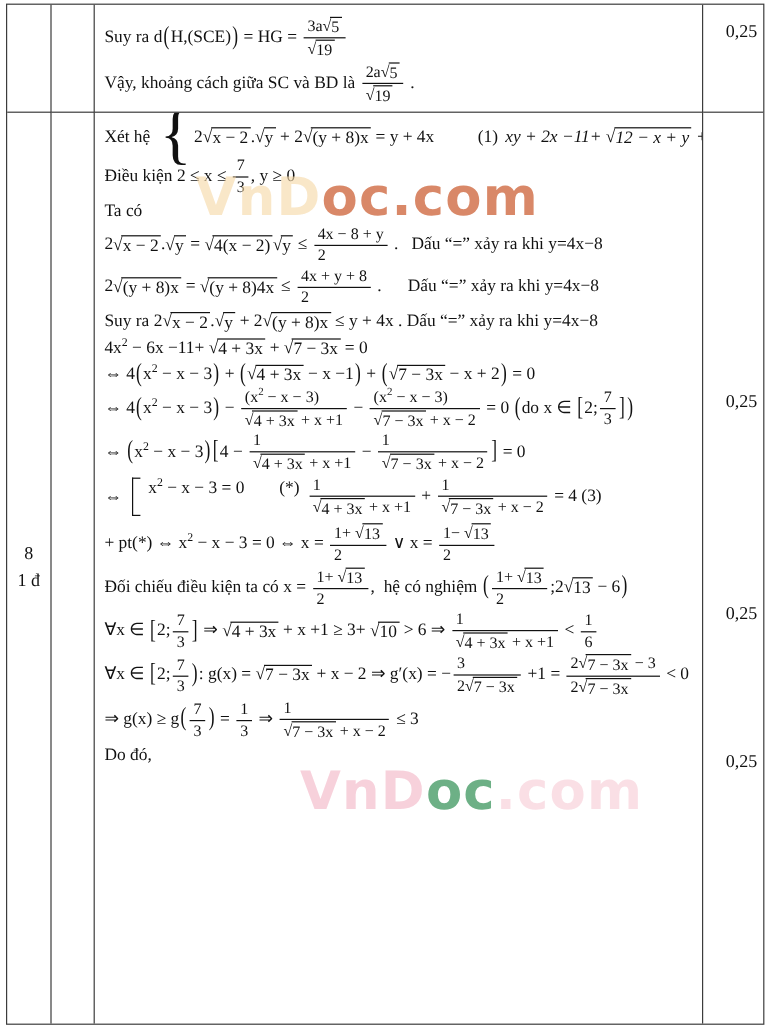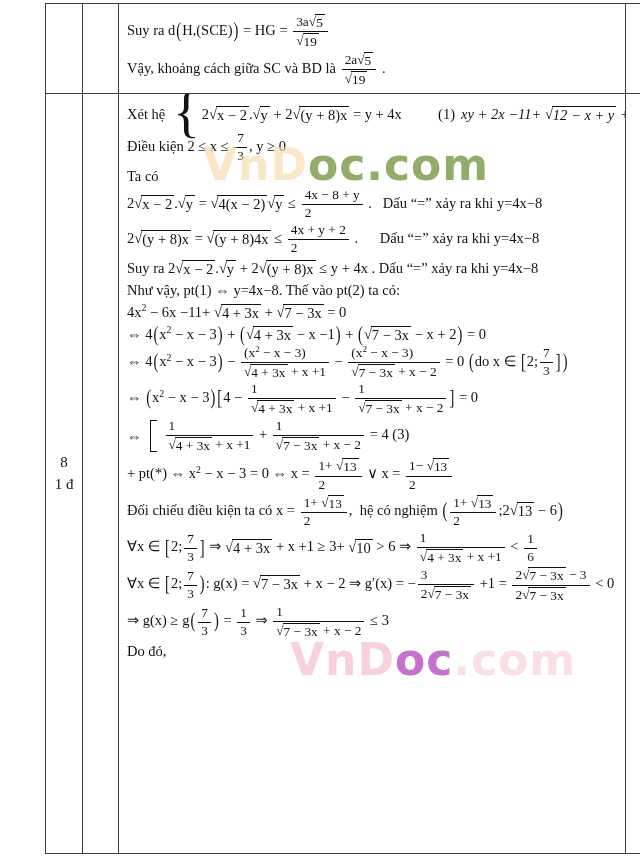--- a/index.html
+++ b/index.html
@@ -1,17 +1,17 @@
 <!DOCTYPE html>
 <html><head>
 <meta charset="utf-8">
 <style>
   * { margin:0; padding:0; box-sizing:border-box; }
   html,body { width:640px; height:859px; background:#ffffff; overflow:hidden; }
-  .page { position:relative; width:504px; height:859px; background:#fff; font-family:"Liberation Serif", serif; color:#111;margin-left:40px; }
+  .page { position:relative; width:504px; height:859px; background:#fff; font-family:"Liberation Serif", serif; color:#111; }
 
   .tbl { position:absolute; left:5px; top:3px; width:632px; height:851px;
          border:1.6px solid #3c3c3c; display:grid;
          grid-template-columns:37px 36px 1fr 50px; grid-template-rows:90px 1fr; }
   .cell { overflow:hidden; }
   .bR { border-right:1.4px solid #3c3c3c; }
   .bB { border-bottom:1.4px solid #3c3c3c; }
 
   .qcell { display:flex; flex-direction:column; align-items:center; justify-content:center;
            font-size:15px; line-height:1.45; }
@@ -70,44 +70,44 @@
           <span class="sys-intro mline">Xét hệ </span>
           <span class="brace">{</span>
           <span class="sys-col">
             <div class="sys-eq mline" style="margin: 0px;">2<span class="sq"><span class="rad">√</span><span class="bar">x − 2</span></span>.<span class="sq"><span class="rad">√</span><span class="bar">y</span></span> + 2<span class="sq"><span class="rad">√</span><span class="bar">(y + 8)x</span></span> = y + 4x          (1)</div>
             <div class="sys-eq mline" style="margin: 0px; font-style: italic;">xy + 2x −11+ <span class="sq"><span class="rad">√</span><span class="bar">12 − x + y</span></span> + <span class="sq"><span class="rad">√</span><span class="bar">7 − 3x</span></span> = 0 (2)</div>
           </span>
         </div>
         <div class="mline">Điều kiện 2 ≤ x ≤ <span class="frac"><span class="num">7</span><span class="den">3</span></span>, y ≥ 0</div>
         <div class="mline">Ta có</div>
         <div class="mline">2<span class="sq"><span class="rad">√</span><span class="bar">x − 2</span></span>.<span class="sq"><span class="rad">√</span><span class="bar">y</span></span> = <span class="sq"><span class="rad">√</span><span class="bar">4(x − 2)</span></span><span class="sq"><span class="rad">√</span><span class="bar">y</span></span> ≤ <span class="frac"><span class="num">4x − 8 + y</span><span class="den">2</span></span> .   Dấu “=” xảy ra khi y=4x−8</div>
-        <div class="mline">2<span class="sq"><span class="rad">√</span><span class="bar">(y + 8)x</span></span> = <span class="sq"><span class="rad">√</span><span class="bar">(y + 8)4x</span></span> ≤ <span class="frac"><span class="num">4x + y + 2</span><span class="den">2</span></span> .      Dấu “=” xảy ra khi y=4x−8</div>
+        <div class="mline">2<span class="sq"><span class="rad">√</span><span class="bar">(y + 8)x</span></span> = <span class="sq"><span class="rad">√</span><span class="bar">(y + 8)4x</span></span> ≤ <span class="frac"><span class="num">4x + y + 8</span><span class="den">2</span></span> .      Dấu “=” xảy ra khi y=4x−8</div>
         <div class="mline">Suy ra 2<span class="sq"><span class="rad">√</span><span class="bar">x − 2</span></span>.<span class="sq"><span class="rad">√</span><span class="bar">y</span></span> + 2<span class="sq"><span class="rad">√</span><span class="bar">(y + 8)x</span></span> ≤ y + 4x . Dấu “=” xảy ra khi y=4x−8</div>
-        <div class="mline">Như vậy, pt(1) ⇔ y=4x−8. Thế vào pt(2) ta có:</div>
         <div class="mline">4x<sup class="sup">2</sup> − 6x −11+ <span class="sq"><span class="rad">√</span><span class="bar">4 + 3x</span></span> + <span class="sq"><span class="rad">√</span><span class="bar">7 − 3x</span></span> = 0</div>
         <div class="mline">⇔ 4<span class="tall">(</span>x<sup class="sup">2</sup> − x − 3<span class="tall">)</span> + <span class="tall">(</span><span class="sq"><span class="rad">√</span><span class="bar">4 + 3x</span></span> − x −1<span class="tall">)</span> + <span class="tall">(</span><span class="sq"><span class="rad">√</span><span class="bar">7 − 3x</span></span> − x + 2<span class="tall">)</span> = 0</div>
         <div class="mline">⇔ 4<span class="tall">(</span>x<sup class="sup">2</sup> − x − 3<span class="tall">)</span> − <span class="frac"><span class="num">(x<sup class="sup">2</sup> − x − 3)</span><span class="den"><span class="sq"><span class="rad">√</span><span class="bar">4 + 3x</span></span> + x +1</span></span> − <span class="frac"><span class="num">(x<sup class="sup">2</sup> − x − 3)</span><span class="den"><span class="sq"><span class="rad">√</span><span class="bar">7 − 3x</span></span> + x − 2</span></span> = 0 <span class="tall">(</span>do x ∈ <span class="tall">[</span>2;<span class="frac"><span class="num">7</span><span class="den">3</span></span><span class="tall">]</span><span class="tall">)</span></div>
         <div class="mline">⇔ <span class="tall">(</span>x<sup class="sup">2</sup> − x − 3<span class="tall">)</span><span class="tall">[</span>4 − <span class="frac"><span class="num">1</span><span class="den"><span class="sq"><span class="rad">√</span><span class="bar">4 + 3x</span></span> + x +1</span></span> − <span class="frac"><span class="num">1</span><span class="den"><span class="sq"><span class="rad">√</span><span class="bar">7 − 3x</span></span> + x − 2</span></span><span class="tall">]</span> = 0</div>
         <div class="orcases">
           <span class="or-pre mline">⇔</span>
           <span class="sqbracket"></span>
           <span class="sys-col">
+            <div class="sys-eq mline" style="margin: 0px;">x<sup class="sup">2</sup> − x − 3 = 0        (*)</div>
             <div class="sys-eq mline" style="margin: 0px;"><span class="frac"><span class="num">1</span><span class="den"><span class="sq"><span class="rad">√</span><span class="bar">4 + 3x</span></span> + x +1</span></span> + <span class="frac"><span class="num">1</span><span class="den"><span class="sq"><span class="rad">√</span><span class="bar">7 − 3x</span></span> + x − 2</span></span> = 4 (3)</div>
           </span>
         </div>
         <div class="mline">+ pt(*) ⇔ x<sup class="sup">2</sup> − x − 3 = 0 ⇔ x = <span class="frac"><span class="num">1+ <span class="sq"><span class="rad">√</span><span class="bar">13</span></span></span><span class="den">2</span></span> ∨ x = <span class="frac"><span class="num">1− <span class="sq"><span class="rad">√</span><span class="bar">13</span></span></span><span class="den">2</span></span></div>
         <div class="mline">Đối chiếu điều kiện ta có x = <span class="frac"><span class="num">1+ <span class="sq"><span class="rad">√</span><span class="bar">13</span></span></span><span class="den">2</span></span>,  hệ có nghiệm <span class="tall">(</span><span class="frac"><span class="num">1+ <span class="sq"><span class="rad">√</span><span class="bar">13</span></span></span><span class="den">2</span></span>;2<span class="sq"><span class="rad">√</span><span class="bar">13</span></span> − 6<span class="tall">)</span></div>
         <div class="mline">∀x ∈ <span class="tall">[</span>2;<span class="frac"><span class="num">7</span><span class="den">3</span></span><span class="tall">]</span> ⇒ <span class="sq"><span class="rad">√</span><span class="bar">4 + 3x</span></span> + x +1 ≥ 3+ <span class="sq"><span class="rad">√</span><span class="bar">10</span></span> &gt; 6 ⇒ <span class="frac"><span class="num">1</span><span class="den"><span class="sq"><span class="rad">√</span><span class="bar">4 + 3x</span></span> + x +1</span></span> &lt; <span class="frac"><span class="num">1</span><span class="den">6</span></span></div>
         <div class="mline">∀x ∈ <span class="tall">[</span>2;<span class="frac"><span class="num">7</span><span class="den">3</span></span><span class="tall">)</span>: g(x) = <span class="sq"><span class="rad">√</span><span class="bar">7 − 3x</span></span> + x − 2 ⇒ g′(x) = −<span class="frac"><span class="num">3</span><span class="den">2<span class="sq"><span class="rad">√</span><span class="bar">7 − 3x</span></span></span></span> +1 = <span class="frac"><span class="num">2<span class="sq"><span class="rad">√</span><span class="bar">7 − 3x</span></span> − 3</span><span class="den">2<span class="sq"><span class="rad">√</span><span class="bar">7 − 3x</span></span></span></span> &lt; 0</div>
         <div class="mline">⇒ g(x) ≥ g<span class="tall">(</span><span class="frac"><span class="num">7</span><span class="den">3</span></span><span class="tall">)</span> = <span class="frac"><span class="num">1</span><span class="den">3</span></span> ⇒ <span class="frac"><span class="num">1</span><span class="den"><span class="sq"><span class="rad">√</span><span class="bar">7 − 3x</span></span> + x − 2</span></span> ≤ 3</div>
         <div class="mline">Do đó,</div>
       </div>
     <div class="cell score-cell" id="score-1">
         <div class="score-badge" style="top: 233px;">0,25</div>
         <div class="score-badge" style="top: 410px;">0,25</div>
         <div class="score-badge" style="top: 533px;">0,25</div>
       </div>
   </div>
   <div id="wm-layer">
-      <div class="wm" style="left: 163px; top: 143px;"><span style="color: rgb(246, 217, 168);">VnD</span><span style="color: #4d7c0f;">oc.com</span></div>
-      <div class="wm" style="left: 250px; top: 638px;"><span style="color: rgb(243, 181, 198);">VnD</span><span style="color: #a21caf;">oc</span><span style="color: rgb(247, 204, 214);">.com</span></div>
+      <div class="wm" style="left: 163px; top: 143px;"><span style="color: rgb(246, 217, 168);">VnD</span><span style="color: #c2410c;">oc.com</span></div>
+      <div class="wm" style="left: 250px; top: 638px;"><span style="color: rgb(243, 181, 198);">VnD</span><span style="color: #15803d;">oc</span><span style="color: rgb(247, 204, 214);">.com</span></div>
     </div>
 </div>
 
 </body></html>

